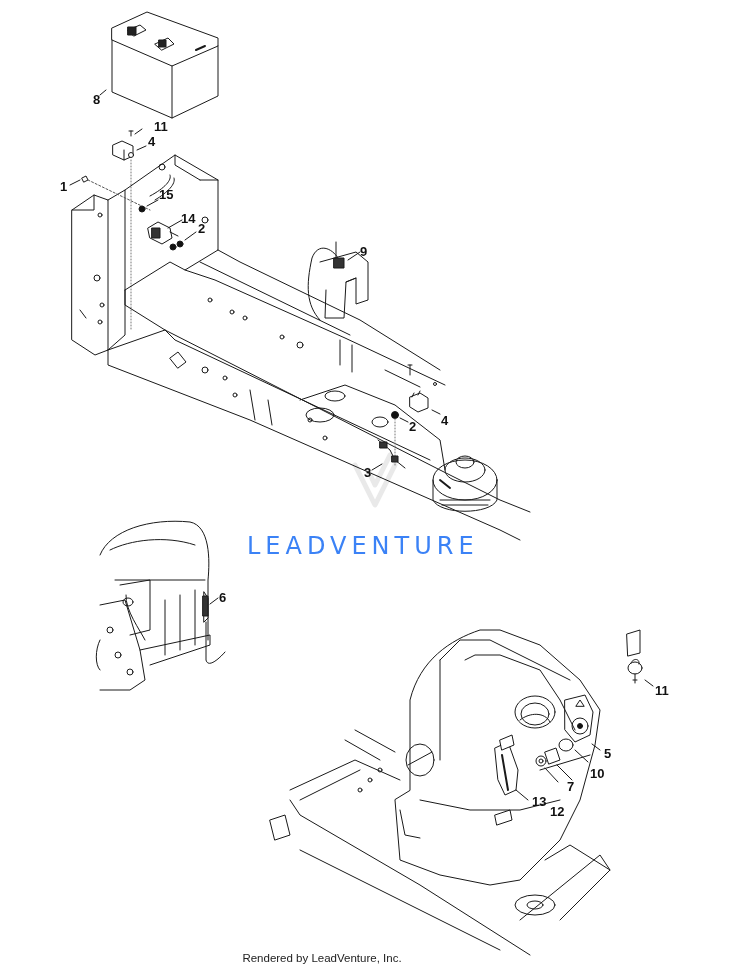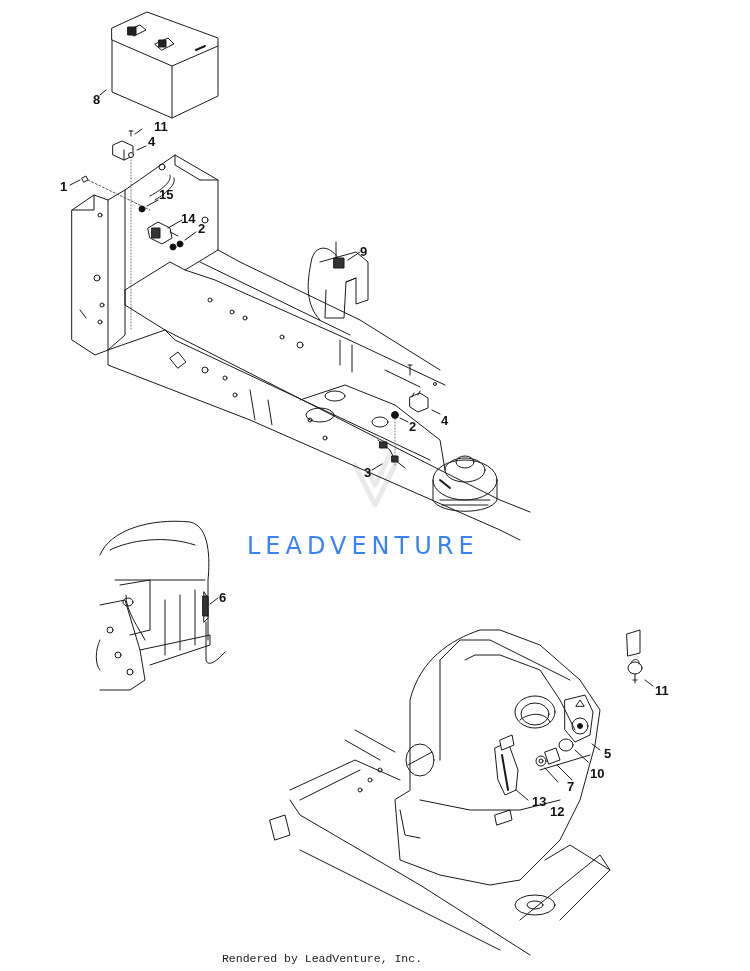--- a/index.html
+++ b/index.html
@@ -1,21 +1,21 @@
 <!DOCTYPE html>
 <html><head>
 <meta charset="utf-8">
 <style>
   html,body{margin:0;padding:0;background:#ffffff;}
   body{width:750px;height:971px;position:relative;overflow:hidden;font-family:"Liberation Sans",sans-serif;}
   #stage{position:absolute;left:0;top:0;width:750px;height:971px;}
   svg.art{position:absolute;left:0;top:0;}
   .callout{position:absolute;font-family:"Liberation Sans",sans-serif;font-weight:bold;font-size:13px;color:#111;line-height:13px;white-space:nowrap;}
   .watermark{position:absolute;left:247px;top:532px;font-family:"DejaVu Sans",sans-serif;font-size:24px;letter-spacing:5px;color:#3b82f6;font-weight:normal;}
-  .footer{position:absolute;left:0;width:644px;top:952px;text-align:center;font-family:Liberation Mono, monospace;font-size:11.5px;color:#222;}
+  .footer{position:absolute;left:0;width:644px;top:952px;text-align:center;font-family:Liberation Sans, sans-serif;font-size:11.5px;color:#222;}
 </style>
 </head>
 <body>
 
 <div id="stage">
 
 <svg class="art" width="750" height="971" viewBox="0 0 750 971" fill="none" stroke="#1a1a1a" stroke-width="1" stroke-linejoin="round" stroke-linecap="round">
 
   <g stroke="#e9e9e9" stroke-width="5">
     <path d="M355 465 L375 505 L395 465"></path>

